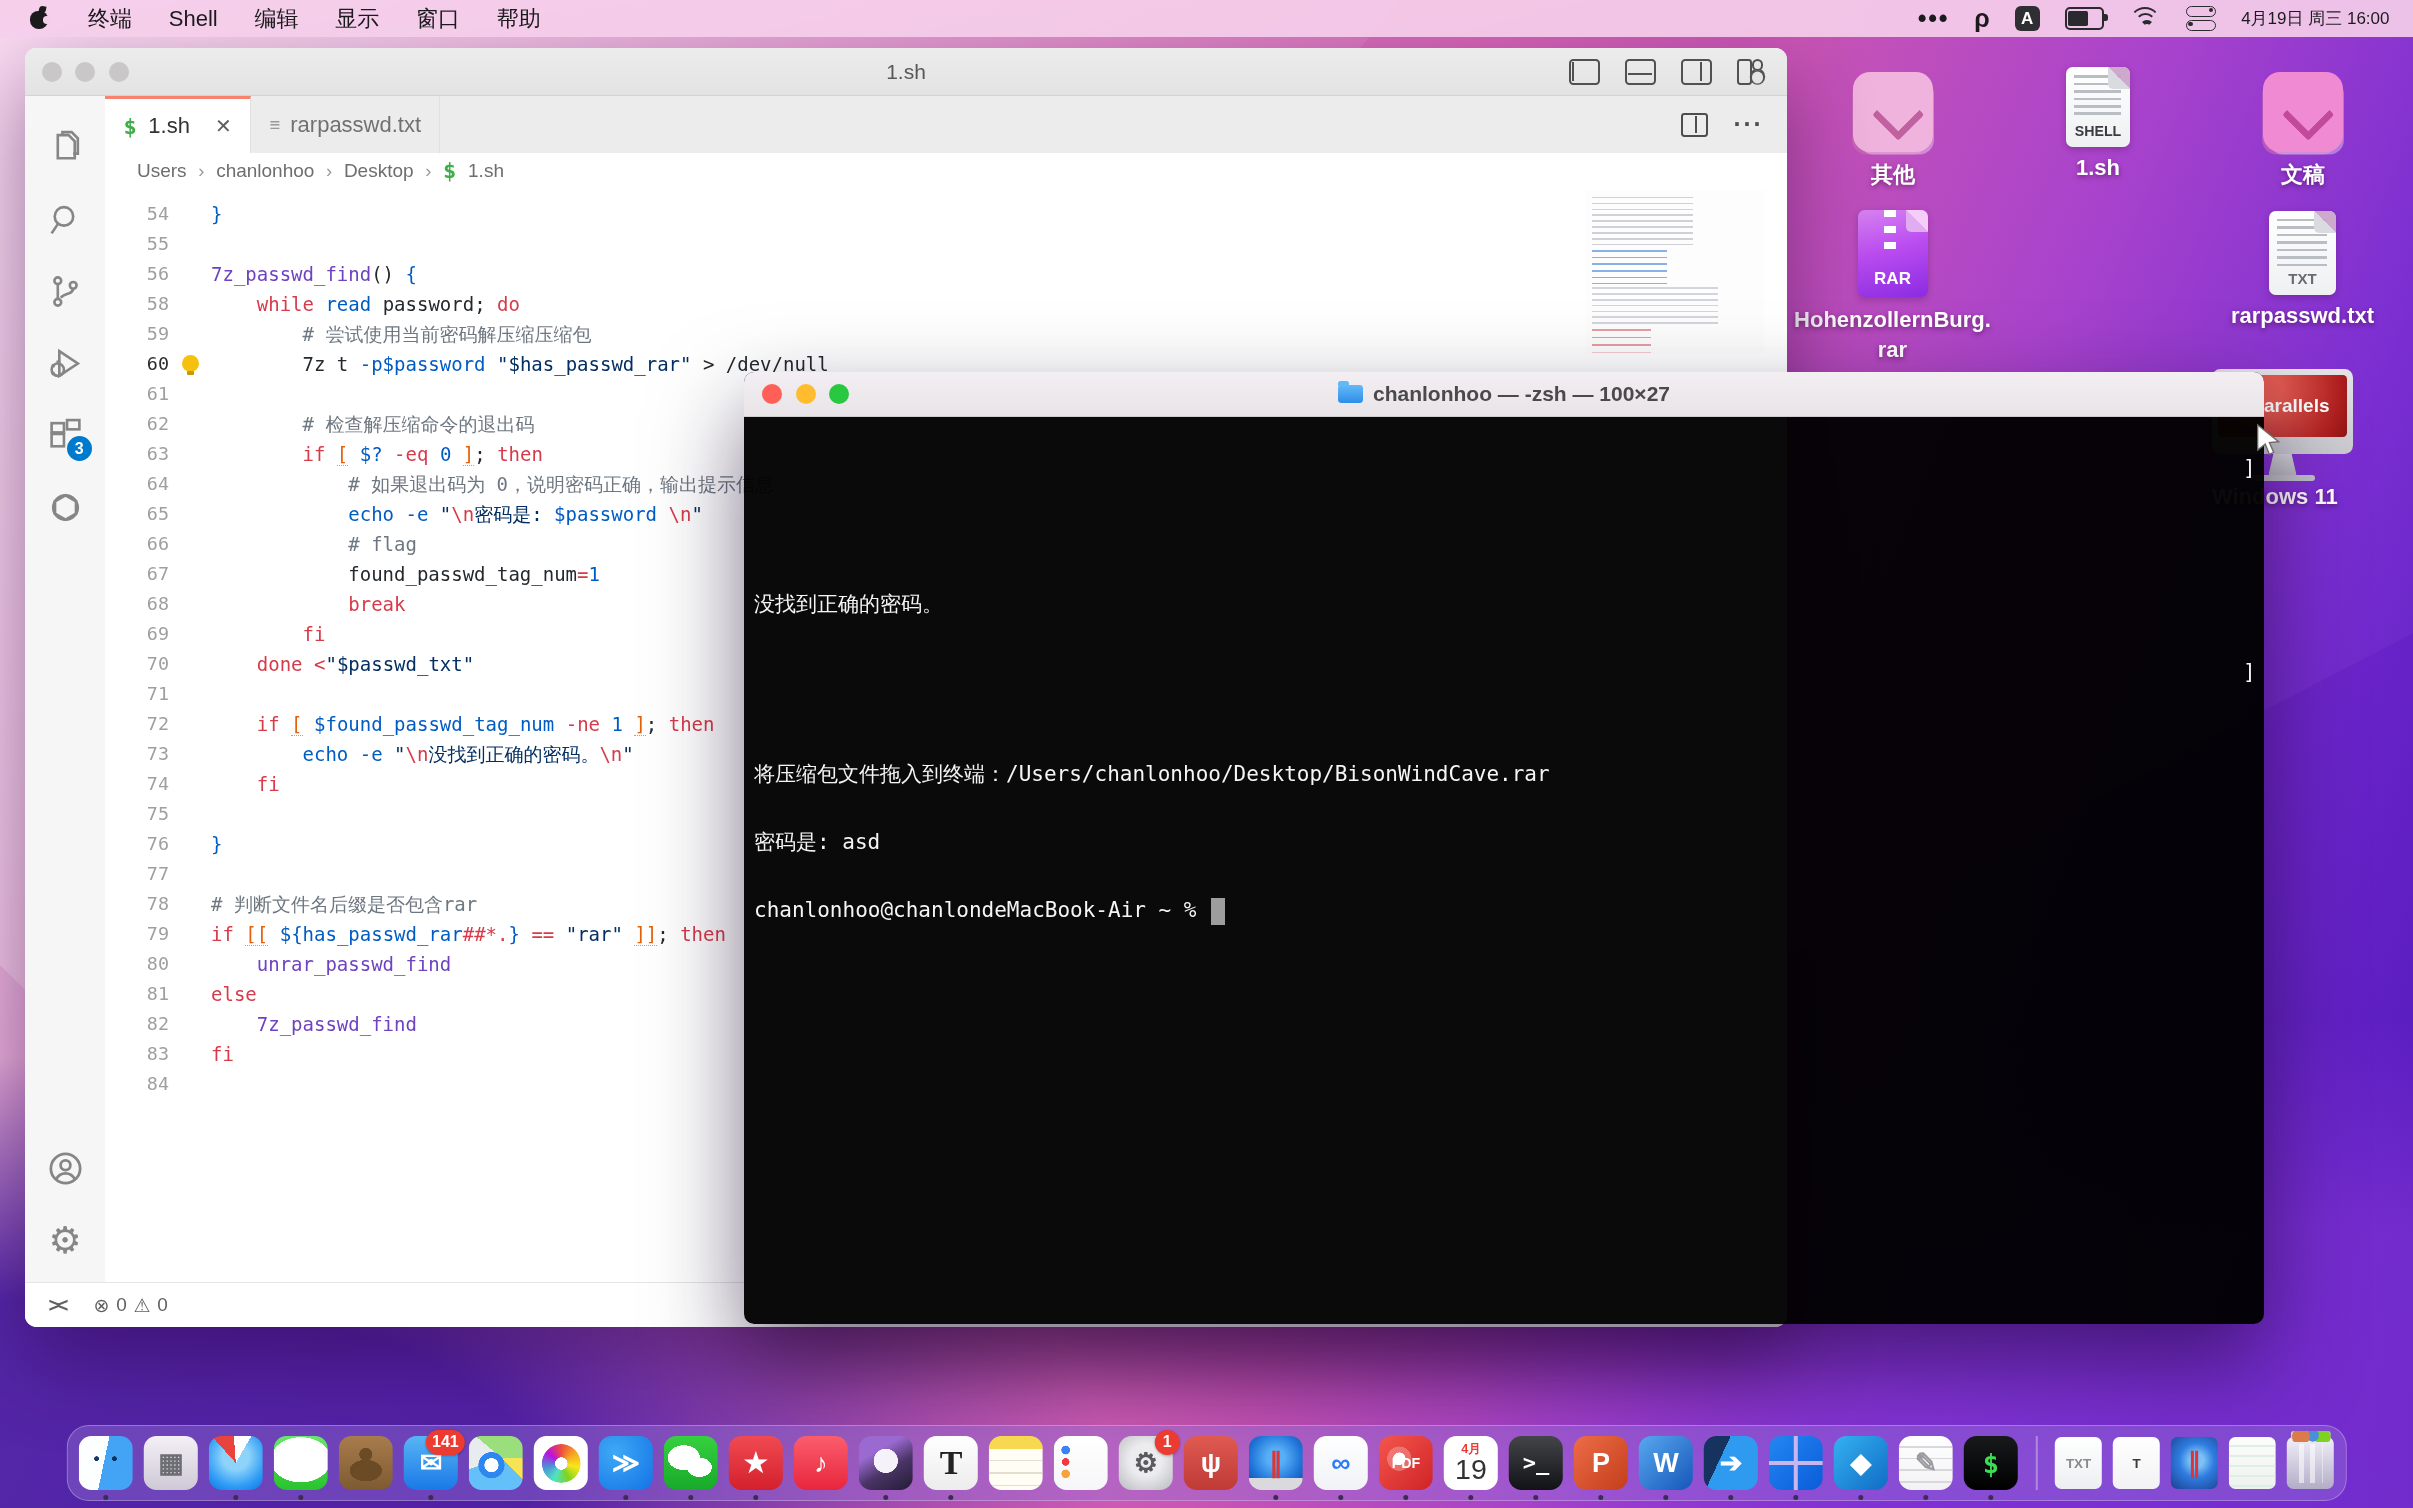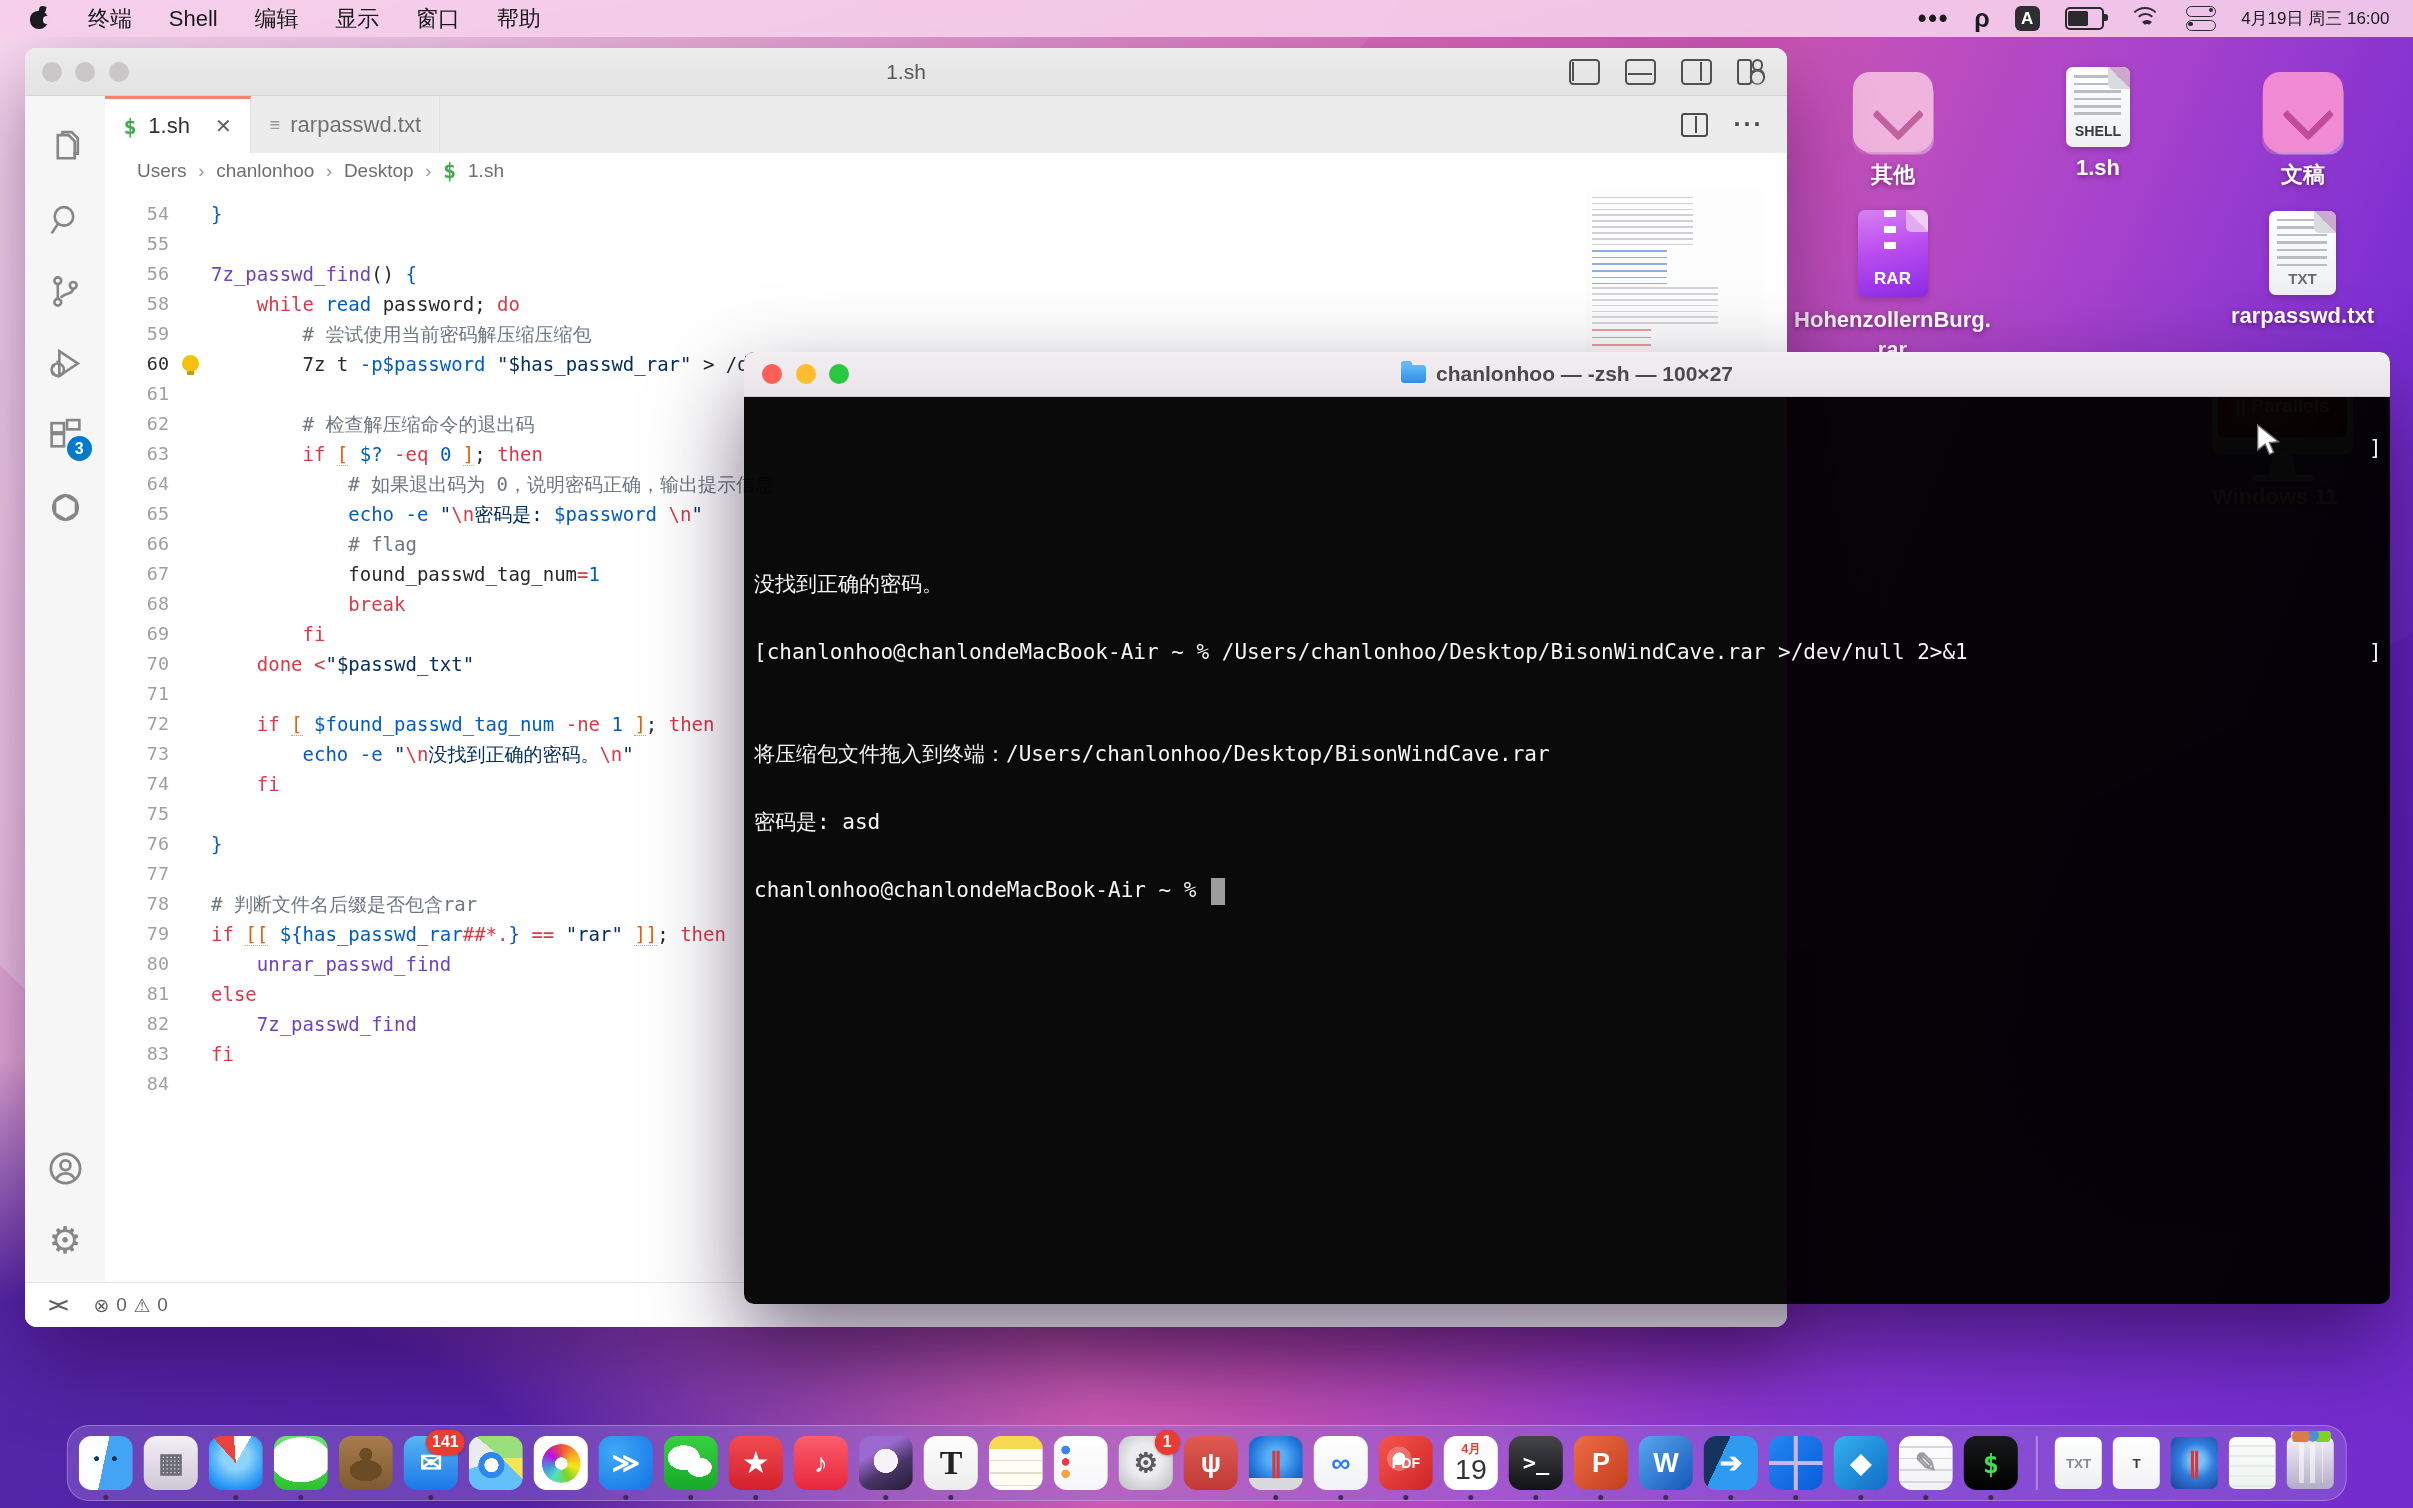--- a/index.html
+++ b/index.html
@@ -128,21 +128,21 @@
       repeating-linear-gradient(180deg,rgba(0,85,197,.5) 0 1.7px,rgba(0,0,0,0) 1.7px 6.7px) 6.7px 60px/75px 34px no-repeat,
       repeating-linear-gradient(180deg,rgba(160,165,175,.5) 0 1.7px,rgba(0,0,0,0) 1.7px 5.9px) 6.7px 97px/126px 39px no-repeat,
       repeating-linear-gradient(180deg,rgba(215,58,73,.55) 0 1.7px,rgba(0,0,0,0) 1.7px 7.5px) 6.7px 139px/59px 23.5px no-repeat,
       #fdfdfd;}
   
   #statusbar{position:absolute;left:0;right:0;bottom:0;height:44px;background:#fff;border-top:0.8px solid #e5e5e5;
      display:flex;align-items:center;color:#616161;font-size:19px;gap:28.5px;padding-left:23.5px;}
   .remote-ind{font-weight:bold;letter-spacing:-3.4px;font-size:20px;}
   .probitem{display:flex;gap:6.7px;align-items:center;}
   
-  #terminal{position:absolute;left:744px;top:352px;width:1646px;height:952px;z-index:3;border-radius:10px;overflow:hidden;
+  #terminal{position:absolute;left:744px;top:372px;width:1520px;height:952px;z-index:3;border-radius:10px;overflow:hidden;
      box-shadow:0 38px 92px rgba(20,0,40,.55);background:rgba(0,0,0,.96);}
   #term-titlebar{height:44px;background:linear-gradient(180deg,#f2eef2,#e8e4e8);display:flex;align-items:center;position:relative;border-bottom:0.8px solid #cfcacf;}
   #term-titlebar .traffic{padding-left:18.4px;}
   #term-title{position:absolute;left:0;right:0;text-align:center;color:#4a4a4c;font-size:21px;font-weight:600;
      display:flex;align-items:center;justify-content:center;gap:10px;}
   .folder-ic{display:inline-block;width:25px;height:18.4px;background:linear-gradient(180deg,#63b9f7,#2e8de8);border-radius:3.4px;position:relative;vertical-align:middle;}
   .folder-ic::before{content:"";position:absolute;left:0;top:-4.2px;width:11px;height:5px;background:#63b9f7;border-radius:2.5px 2.5px 0 0;}
   #term-body{position:absolute;left:0;right:0;top:44px;bottom:0;padding:35px 6.7px 0 10px;}
   .trow{position:relative;height:34px;line-height:34px;white-space:pre;
      font-family:"DejaVu Sans Mono","Liberation Mono",monospace;font-size:21px;color:var(--term-fg);}
@@ -384,21 +384,21 @@
       <span>chanlonhoo — -zsh — 100×27</span>
     </div>
   </div>
   <div id="term-body">
       <div class="trow"><span class="tr">]</span></div>
       <div class="trow"><span></span></div>
       <div class="trow"><span></span></div>
       <div class="trow"><span></span></div>
       <div class="trow"><span>没找到正确的密码。</span></div>
       <div class="trow"><span></span></div>
-      <div class="trow"><span>[chanlonhoo@chanlondeMacBook-Air ~ % /Users/chanlonhoo/Desktop/BisonWindCave.rar &gt;/dev/null 2&gt;&amp;1</span><span class="tr">]</span></div>
+      <div class="trow"><span class="tr">]</span></div>
       <div class="trow"><span></span></div>
       <div class="trow"><span></span></div>
       <div class="trow"><span>将压缩包文件拖入到终端：/Users/chanlonhoo/Desktop/BisonWindCave.rar</span></div>
       <div class="trow"><span></span></div>
       <div class="trow"><span>密码是: asd</span></div>
       <div class="trow"><span></span></div>
       <div class="trow"><span>chanlonhoo@chanlondeMacBook-Air ~ % </span><span class="cursor"></span></div>
     </div>
 </div>
 

